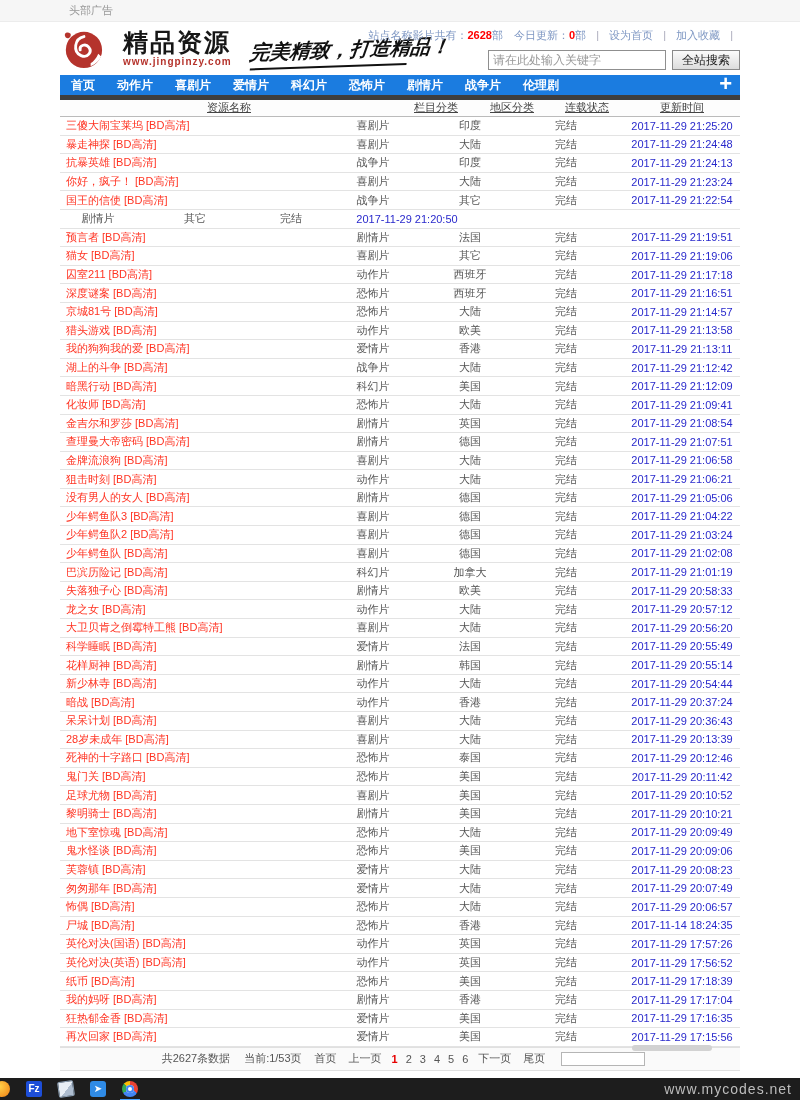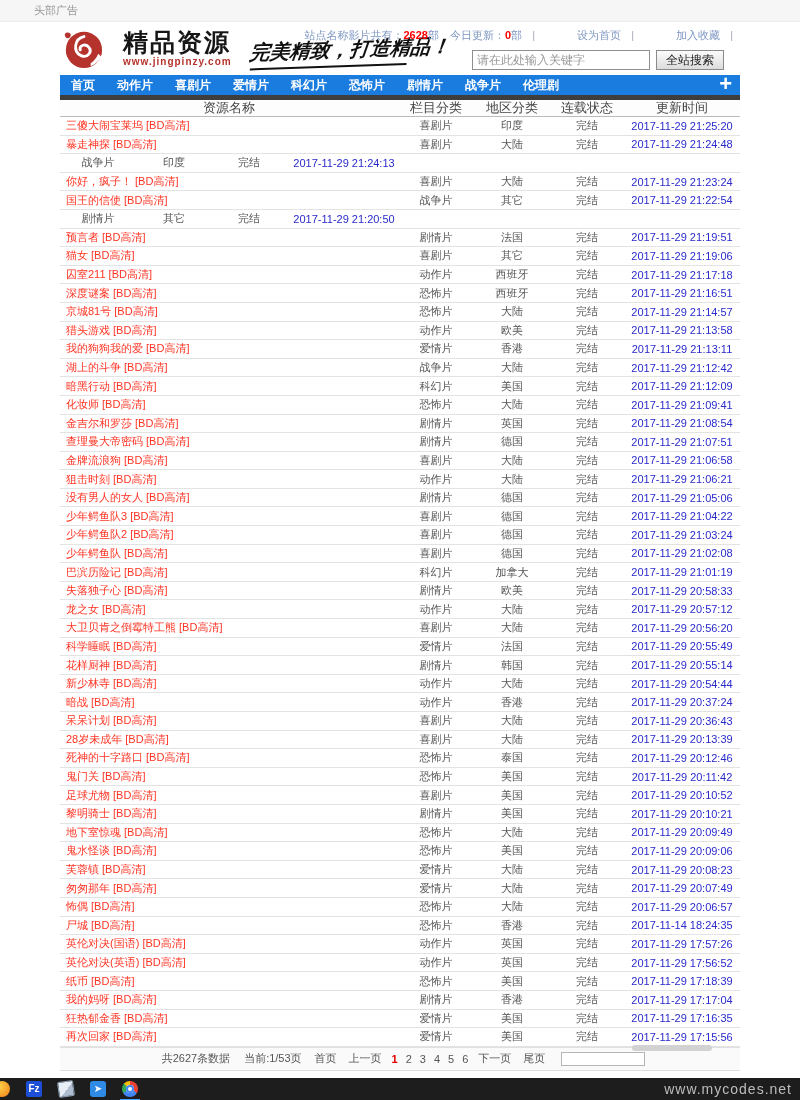--- a/index.html
+++ b/index.html
@@ -1,50 +1,50 @@
 <!DOCTYPE html>
 <html style="--nav-bg: #1b7ce0; --title-link: #ff3322; --time-link: #2929cc; --active-page: #e60000;"><head>
 <meta charset="utf-8">
 <style>
   * { margin:0; padding:0; box-sizing:border-box; }
   html,body { width:800px; background:#fff; font-family:"Liberation Sans", sans-serif; }
   body { height:1100px; overflow:hidden; position:relative; }
 
   
   .top-strip { height:22px; background:#f6f6f6; border-bottom:1px solid #ececec; }
-  .top-strip span { display:inline-block; margin-left:34px; font-size:11px; color:#999; line-height:21px; }
+  .top-strip span { display:inline-block; margin-left:69px; font-size:11px; color:#999; line-height:21px; }
 
   .page { width:680px; margin:0 auto; }
 
   
   .header { position:relative; height:53px; background:#fff; }
   .logo { position:absolute; left:2px; top:5px; display:flex; align-items:center; cursor:pointer;gap:13px; }
   .logo-icon { width:42px; height:42px; margin-right:6px; }
   .logo-title { font-family:"DejaVu Serif", serif; font-weight:bold; font-size:25px; color:#161616; letter-spacing:2px; line-height:26px; }
   .logo-url { font-size:10px; font-weight:bold; color:#b5332c; letter-spacing:1px; }
   .slogan { position:absolute; left:190px; top:14px; font-family:"DejaVu Serif", serif; font-weight:bold; font-style:italic; font-size:20px; color:#111; transform:skewX(-8deg) rotate(-2deg); }
   .slogan::after { content:""; position:absolute; left:2px; bottom:-4px; width:78%; height:2px; background:#111; }
   .stats { position:absolute; right:0; top:6px; font-size:11px; color:#7e97c3; white-space:nowrap; }
   .stats .num { color:#f00; font-weight:bold; }
   .stats .sep { color:#aab; margin:0 7px; }
-  .stats a { color:#7e97c3; text-decoration:none; cursor:pointer;margin-left:32px; }
-  .search-row { position:absolute; right:16px; top:28px; display:flex; }
+  .stats a { color:#7e97c3; text-decoration:none; cursor:pointer; }
+  .search-row { position:absolute; right:0; top:28px; display:flex; }
   .search-input { width:178px; height:20px; border:1px solid #8f8f8f; font-size:12px; padding:0 4px; color:#333; }
   .search-input::placeholder { color:#999; }
   .search-btn { margin-left:6px; height:20px; padding:0 9px; font-size:12px; color:#222; background:linear-gradient(#fbfbfb,#dcdcdc); border:1px solid #8a8a8a; cursor:pointer; }
 
   
   .nav { height:20px; background:var(--nav-bg,#1b7ce0); display:flex; align-items:center; position:relative; }
   .nav-item { color:#fff; font-size:12px; font-weight:bold; padding:0 11px; line-height:20px; text-decoration:none; cursor:pointer; }
   .nav-plus { position:absolute; right:8px; top:-2px; color:#fff; font-size:22px; font-weight:bold; line-height:22px; cursor:pointer; }
 
   
   .dark-bar { height:5px; background:#3e3e3e; }
-  .thead { display:flex; height:17px; align-items:center; background:#fdfdfd; border-bottom:1px solid #bbb; font-size:13px; color:#444; }
-  .row { display:flex; height:18.6px; align-items:center; border-bottom:1px solid #e3e3e3; font-size:11px; }
+  .thead { display:flex; height:17px; align-items:flex-start; background:#fdfdfd; border-bottom:1px solid #bbb; font-size:11px; color:#444;text-decoration:underline; }
+  .row { display:flex; height:18.6px; align-items:center; border-bottom:1px solid #e3e3e3; font-size:11px;gap:21px; }
   .c0 { flex:1; text-align:left; padding-left:6px; overflow:hidden; white-space:nowrap; }
   .c1,.c2 { width:76px; text-align:center; }
   .c3 { width:74px; text-align:center; }
   .c4 { width:116px; text-align:center; }
   .thead .c0 { text-align:center; padding-left:0; }
   .row .c1,.row .c2,.row .c3 { color:#555; }
   .row .c4 { color:var(--time-link,#2929cc); }
   .name-link { color:var(--title-link,#ff3322); text-decoration:none; cursor:pointer; }
 
   
@@ -139,20 +139,21 @@
           <div class="c4">2017-11-29 21:25:20</div>
         </div>
         <div class="row">
           <div class="c0"><a class="name-link">暴走神探 <span>[BD高清]</span></a></div>
           <div class="c1">喜剧片</div>
           <div class="c2">大陆</div>
           <div class="c3">完结</div>
           <div class="c4">2017-11-29 21:24:48</div>
         </div>
         <div class="row">
+          <div class="c0"><a class="name-link">抗暴英雄 <span>[BD高清]</span></a></div>
           <div class="c1">战争片</div>
           <div class="c2">印度</div>
           <div class="c3">完结</div>
           <div class="c4">2017-11-29 21:24:13</div>
         </div>
         <div class="row">
           <div class="c0"><a class="name-link">你好，疯子！ <span>[BD高清]</span></a></div>
           <div class="c1">喜剧片</div>
           <div class="c2">大陆</div>
           <div class="c3">完结</div>

